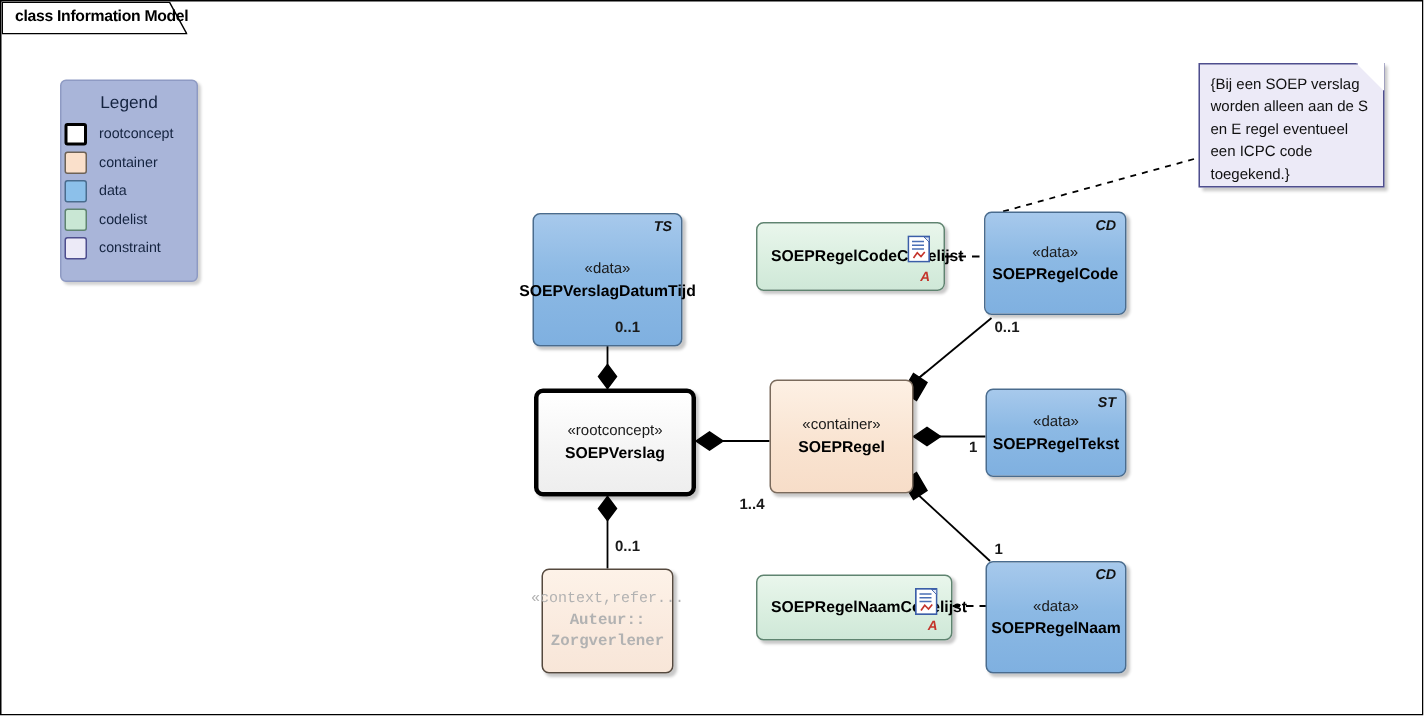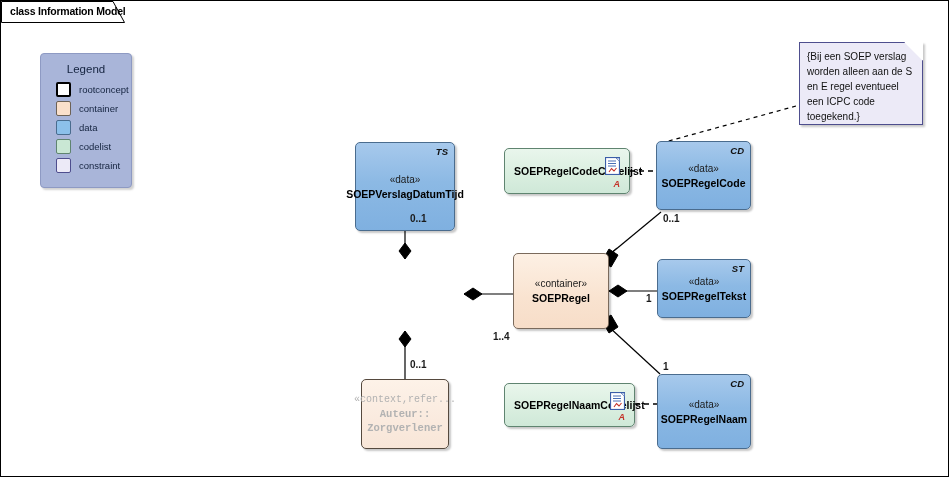--- a/index.html
+++ b/index.html
@@ -187,21 +187,21 @@
     font-size: 11.5px;
     font-weight: normal;
     color: #14233f;
     margin-top: 9px;
     margin-bottom: 5px;
   }
   .legend-row {
     display: flex;
     align-items: center;
     height: 19px;
-    padding-left: 15px;
+    padding-left: 2px;
   }
   .legend-swatch {
     width: 15px;
     height: 15px;
     border-radius: 2px;
     border: 1px solid #5c5c5c;
     box-sizing: border-box;
     flex: 0 0 auto;
   }
   .legend-label {
@@ -314,20 +314,24 @@
     <span class="cl-amark">A</span>
   </div>
 
   <div class="cbox box-data" style="left:655px; top:140px; width:95px; height:69px;">
     <span class="corner-tag">CD</span>
     <span class="stereo">«data»</span>
     <span class="cname">SOEPRegelCode</span>
   </div>
   <span class="mult" style="left:662px; top:212px;">0..1</span>
 
+  <div class="cbox box-root" style="left:355px; top:258px; width:108px; height:72px;">
+    <span class="stereo">«rootconcept»</span>
+    <span class="cname">SOEPVerslag</span>
+  </div>
 
   <div class="cbox box-container" style="left:512px; top:252px; width:96px; height:76px;">
     <span class="stereo">«container»</span>
     <span class="cname">SOEPRegel</span>
   </div>
   <span class="mult" style="left:492px; top:295px;margin-top:35px;">1..4</span>
 
   <div class="cbox box-data" style="left:656px; top:258px; width:94px; height:59px;">
     <span class="corner-tag">ST</span>
     <span class="stereo">«data»</span>

